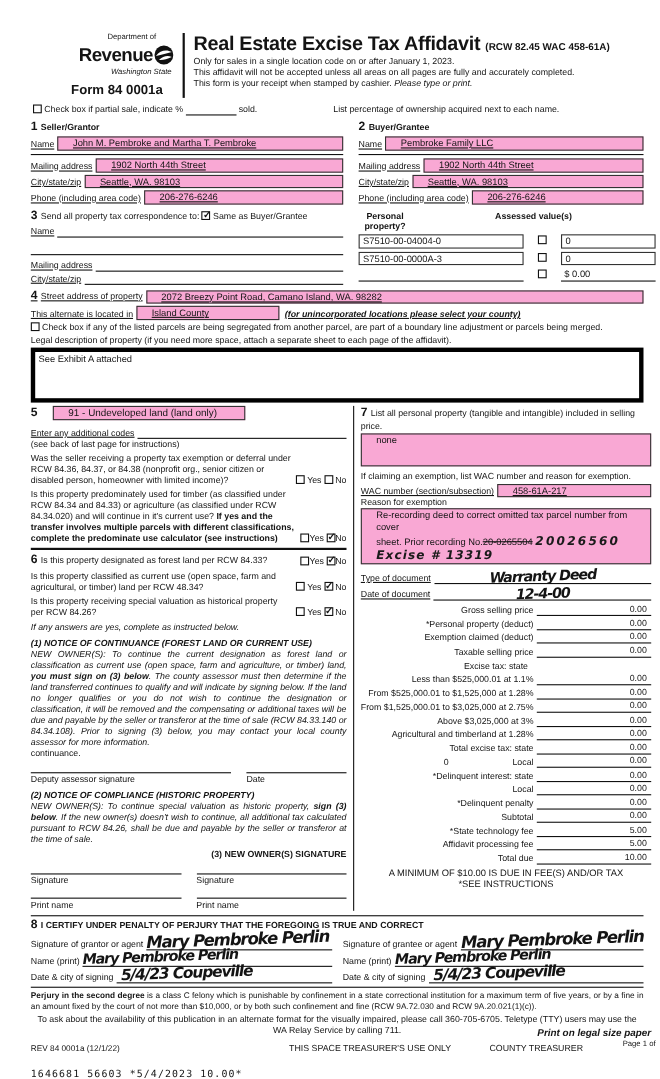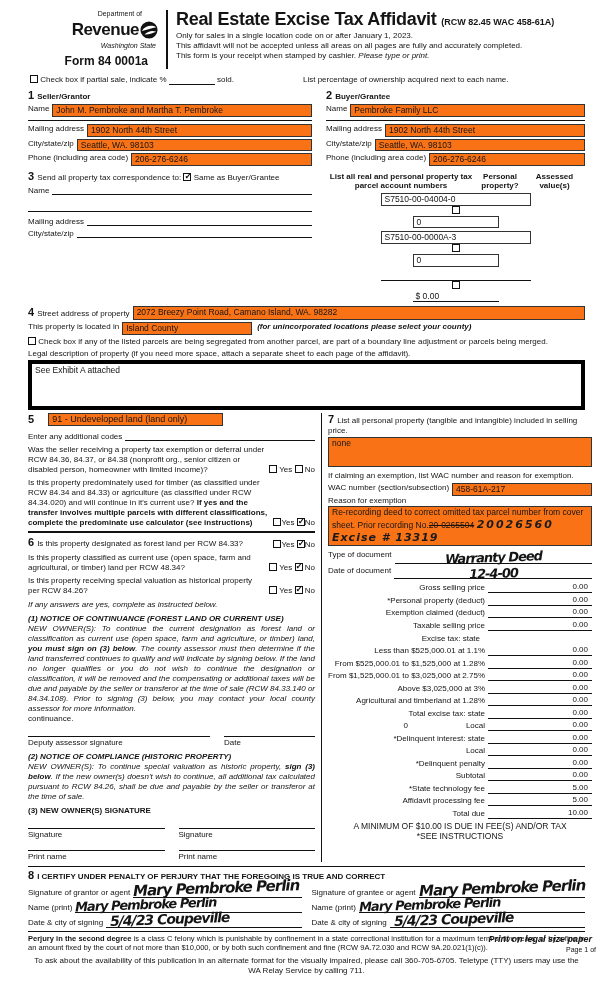--- a/index.html
+++ b/index.html
@@ -2,21 +2,21 @@
 <html><head>
 <meta charset="utf-8">
 <style>
   *{margin:0;padding:0;box-sizing:border-box;}
   html,body{background:#fff;}
   .page{width:600px;height:981px;background:#fff;color:#141414;
     font-family:"Liberation Sans",sans-serif;font-size:8px;line-height:1.25;
     padding:10px 15px 4px 28px;position:relative;overflow:hidden;}
   b,.b{font-weight:bold;}
   
-  .hdr{display:flex;align-items:flex-start;margin-bottom:6px;}
+  .hdr{display:flex;align-items:flex-start;margin-bottom:6px;margin-top:20px;}
   .logo{width:138px;text-align:right;padding-right:8px;flex:0 0 auto;}
   .logo .dep{font-size:7px;margin-right:16px;}
   .logo .rev{font-size:17px;font-weight:bold;letter-spacing:-0.5px;display:inline-block;}
   .logo .swirl{vertical-align:-4px;margin-left:1px;}
   .logo .ws{font-style:italic;font-size:7px;margin-right:2px;}
   .logo .fno{font-size:12px;font-weight:bold;margin-top:3px;margin-right:10px;}
   .hdiv{width:2px;background:#111;align-self:stretch;flex:0 0 auto;}
   .tblock{padding-left:8px;flex:1;}
   .title{font-size:18px;font-weight:bold;letter-spacing:-0.3px;line-height:1;}
   .title .rcw{font-size:9px;font-weight:bold;letter-spacing:0;}
@@ -24,28 +24,28 @@
   
   .prow{display:flex;justify-content:space-between;margin:2px 0 4px 2px;}
   .cb{display:inline-block;width:8px;height:8px;border:1px solid #111;position:relative;vertical-align:-1px;background:#fff;}
   .cb.checked::after{content:"✓";position:absolute;left:0px;top:-3px;font-size:9px;font-weight:bold;color:#111;}
   .uline{display:inline-block;border-bottom:1px solid #111;height:9px;vertical-align:bottom;}
   
   .cols{display:flex;}
   .colL{width:292px;flex:0 0 auto;padding-right:8px;}
   .colR{flex:1;padding-left:6px;}
   .secnum{font-size:11px;font-weight:bold;margin-right:3px;}
-  .fbox{border:1px solid #333;background:#f97316;padding:0 3px;font-size:8.5px;min-height:11px;}
-  .frow2{display:flex;margin-top:2px;}
+  .fbox{border:1px solid #333;background:#f9a8d4;padding:0 13px;font-size:8.5px;min-height:11px;}
+  .frow2{display:flex;align-items:flex-end;margin-top:2px;text-decoration:underline;}
   .frow2 .lab{white-space:nowrap;padding-right:3px;}
   .frow2 .fbox{flex:1;}
   .hr{border-top:1px solid #111;margin:3px 0;}
   
   .phead{display:flex;font-weight:bold;text-align:center;line-height:1.15;margin-top:2px;}
-  .prow2{display:flex;align-items:center;margin-top:3px;flex-direction:column;}
+  .prow2{display:flex;align-items:center;margin-top:3px;}
   .pnum{width:150px;border:1px solid #333;padding:0 3px;min-height:11px;font-size:8.5px;}
   .ppbox{width:34px;text-align:center;}
   .pval{width:86px;border:1px solid #333;padding:0 3px;min-height:11px;font-size:8.5px;}
   .pval.noline{border:none;border-bottom:1px solid #111;}
   
   .legal{border:4px solid #000000;height:50px;padding:1px 3px;font-size:8.5px;margin-top:1px;}
   
   .main{display:flex;margin-top:3px;}
   .mainL{width:294px;flex:0 0 auto;padding-right:6px;border-right:1px solid #111;}
   .mainR{flex:1;padding-left:6px;}
@@ -182,21 +182,20 @@
           <span class="lab">Mailing address</span>
           <span class="uline" style="flex:1"></span>
         </div>
       <div class="frow2">
           <span class="lab">City/state/zip</span>
           <span class="uline" style="flex:1"></span>
         </div>
     </div>
     <div class="colR">
       <div class="phead">
-        <div style="width:150px">List all real and personal property tax parcel account numbers</div>
         <div style="width:48px">Personal property?</div>
         <div style="flex:1">Assessed value(s)</div>
       </div>
       <div class="prow2">
         <span class="pnum">S7510-00-04004-0</span>
         <span class="ppbox"><span class="cb"></span></span>
         <span class="pval">0</span>
       </div>
       <div class="prow2">
         <span class="pnum">S7510-00-0000A-3</span>
@@ -210,21 +209,21 @@
       </div>
     </div>
   </div>
 
   <div style="margin-top:4px">
     <div class="frow2" style="margin-top:0">
       <span class="lab"><span class="secnum">4</span><span>Street address of property</span></span>
       <span class="fbox">2072 Breezy Point Road, Camano Island, WA. 98282</span>
     </div>
     <div class="frow2">
-      <span class="lab">This property is located in</span>
+      <span class="lab">This alternate is located in</span>
       <span class="fbox" style="flex:0 0 130px">Island County</span>
       <span style="padding-left:5px"><b><i>(for unincorporated locations please select your county)</i></b></span>
     </div>
     <div style="margin-top:2px">
       <span class="cb"></span>
       <span>Check box if any of the listed parcels are being segregated from another parcel, are part of a boundary line adjustment or parcels being merged.</span>
     </div>
     <div style="margin-top:2px">Legal description of property (if you need more space, attach a separate sheet to each page of the affidavit).</div>
     <div class="legal">See Exhibit A attached</div>
   </div>
@@ -233,20 +232,21 @@
 
     <div class="mainL">
       <div style="display:flex;align-items:center">
         <span class="secnum" style="margin-right:14px">5</span>
         <span class="fbox" style="width:175px;font-size:9px">91 - Undeveloped land (land only)</span>
       </div>
       <div class="frow2" style="margin-top:6px">
         <span class="lab">Enter any additional codes</span>
         <span class="uline" style="flex:1"></span>
       </div>
+      <div>(see back of last page for instructions)</div>
       <div class="q">
         <span class="qt">Was the seller receiving a property tax exemption or deferral under RCW 84.36, 84.37, or 84.38 (nonprofit org., senior citizen or disabled person, homeowner with limited income)?</span>
         <span class="yn"><span class="cb"></span> <span>Yes</span> <span class="cb"></span> <span>No</span></span>
       </div>
       <div class="q">
         <span class="qt"><span>Is this property predominately used for timber (as classified under RCW 84.34 and 84.33) or agriculture (as classified under RCW 84.34.020) and will continue in it's current use? </span><b>If yes and the transfer involves multiple parcels with different classifications, complete the predominate use calculator (see instructions)</b></span>
         <span class="yn"><span class="cb"></span><span>Yes</span> <span class="cb checked"></span><span>No</span></span>
       </div>
       <div class="hr" style="border-top-width:2px"></div>
       <div class="q" style="margin-top:0">
@@ -266,21 +266,21 @@
         <div style="text-align:justify"><span>NEW OWNER(S): To continue the current designation as forest land or classification as current use (open space, farm and agriculture, or timber) land, </span><b>you must sign on (3) below</b><span>. The county assessor must then determine if the land transferred continues to qualify and will indicate by signing below. If the land no longer qualifies or you do not wish to continue the designation or classification, it will be removed and the compensating or additional taxes will be due and payable by the seller or transferor at the time of sale (RCW 84.33.140 or 84.34.108). Prior to signing (3) below, you may contact your local county assessor for more information.</span></div>
       </div>
       <div>continuance.</div>
       <div class="sigpair">
         <span class="sg" style="flex:2"><span>Deputy assessor signature</span></span>
         <span class="sg" style="flex:1;margin-right:0"><span>Date</span></span>
       </div>
       <div class="notice"><b>(2) NOTICE OF COMPLIANCE (HISTORIC PROPERTY)</b>
         <div style="text-align:justify"><span>NEW OWNER(S): To continue special valuation as historic property, </span><b>sign (3) below</b><span>. If the new owner(s) doesn't wish to continue, all additional tax calculated pursuant to RCW 84.26, shall be due and payable by the seller or transferor at the time of sale.</span></div>
       </div>
-      <div style="text-align:left;margin-top:4px"><b>(3) NEW OWNER(S) SIGNATURE</b></div>
+      <div style="text-align:right;margin-top:4px"><b>(3) NEW OWNER(S) SIGNATURE</b></div>
       <div class="sigpair">
         <span class="sg"><span>Signature</span></span>
         <span class="sg" style="margin-right:0"><span>Signature</span></span>
       </div>
       <div class="sigpair" style="margin-top:10px">
         <span class="sg"><span>Print name</span></span>
         <span class="sg" style="margin-right:0"><span>Print name</span></span>
       </div>
     </div>
 

